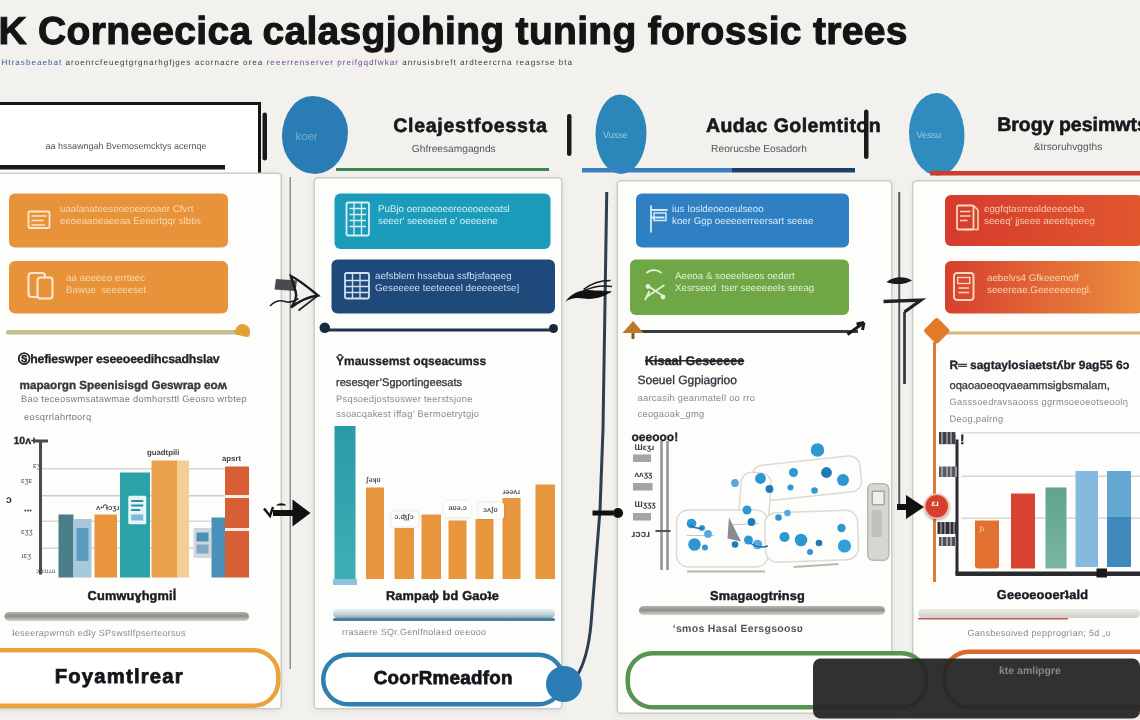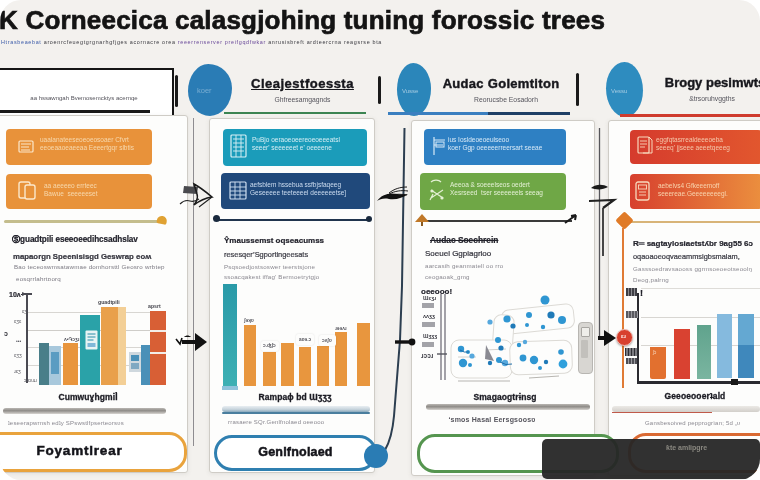--- a/index.html
+++ b/index.html
@@ -1,17 +1,17 @@
 <!DOCTYPE html>
 <html><head>
 <meta charset="utf-8">
 <style>
   html,body{margin:0;padding:0;}
   #page{position:relative;width:760px;height:480px;background:#f3f1ee;overflow:hidden;
-    font-family:"Liberation Sans", sans-serif;border-radius:21px;}
+    font-family:"Liberation Sans", sans-serif;}
   .abs{position:absolute;}
   .panel{position:absolute;background:#fdfdfc;border:1px solid #cfccc6;border-radius:3px;box-shadow:0 1px 4px rgba(90,85,75,0.10);}
   .bx{position:absolute;border-radius:4px;}
   .bxtxt{position:absolute;color:rgba(255,255,255,0.92);font-size:6.5px;line-height:8px;}
   .para{position:absolute;color:#23232c;-webkit-text-stroke:0.2px #23232c;}
   .ctitle{position:absolute;font-weight:bold;color:#1c1c24;font-size:8.5px;text-align:center;letter-spacing:0.1px;-webkit-text-stroke:0.3px #1c1c24;}
   .gbar{position:absolute;height:6px;border-radius:3px;background:linear-gradient(180deg,#b9b6b2,#8f8c88 45%,#d8d5d1);}
   .stext{position:absolute;color:#8a8890;font-size:6px;letter-spacing:0.2px;}
   .pill{position:absolute;background:#fff;border-radius:18px;}
   .pilltxt{position:absolute;width:100%;text-align:center;font-weight:bold;color:#14141a;font-size:12px;-webkit-text-stroke:0.5px #14141a;}
@@ -31,23 +31,23 @@
   <div class="abs" style="left:378px;top:76px;width:3px;height:28px;background:#1a1a1a;border-radius:2px;"></div>
   <div class="abs" style="left:576px;top:73px;width:3px;height:33px;background:#1a1a1a;border-radius:2px;"></div>
 
   <div class="abs" style="left:188px;top:64px;width:44px;height:52px;background:#2a7cb5;border-radius:46% 54% 50% 50%/52% 46% 54% 48%;"></div>
   <div class="abs" style="left:197px;top:86px;font-size:7.5px;color:#79add2;">koer</div>
   <div class="abs" style="left:397px;top:63px;width:34px;height:53px;background:#2b86ba;border-radius:48% 52% 50% 50%/50% 48% 52% 50%;"></div>
   <div class="abs" style="left:402px;top:88px;font-size:6px;color:#a4cbe2;">Vusse</div>
   <div class="abs" style="left:606px;top:62px;width:37px;height:55px;background:#2e8cbf;border-radius:50% 50% 48% 52%/48% 52% 48% 52%;"></div>
   <div class="abs" style="left:611px;top:88px;font-size:6px;color:#a4cbe2;">Vessu</div>
 
-  <div class="abs" style="left:240px;top:76px;width:125px;text-align:center;font-size:13px;font-weight:bold;color:#17171c;letter-spacing:0.5px;text-decoration:underline;-webkit-text-stroke:0.4px #17171c;">Cleajestfoessta</div>
+  <div class="abs" style="left:240px;top:76px;width:125px;text-align:right;font-size:13px;font-weight:bold;color:#17171c;letter-spacing:0.5px;-webkit-text-stroke:0.4px #17171c;">Cleajestfoessta</div>
   <div class="abs" style="left:240px;top:96px;width:125px;text-align:center;font-size:6.8px;color:#55545c;">Ghfreesamgagnds</div>
-  <div class="abs" style="left:436px;top:76px;width:130px;text-align:center;font-size:13px;font-weight:bold;color:#17171c;letter-spacing:0.3px;-webkit-text-stroke:0.4px #17171c;">Audac Golemtiton</div>
+  <div class="abs" style="left:464px;top:76px;width:130px;text-align:center;font-size:13px;font-weight:bold;color:#17171c;letter-spacing:0.3px;-webkit-text-stroke:0.4px #17171c;">Audac Golemtiton</div>
   <div class="abs" style="left:441px;top:96px;width:130px;text-align:center;font-size:6.8px;color:#55545c;">Reorucsbe Eosadorh</div>
   <div class="abs" style="left:658px;top:75px;width:114px;text-align:center;font-size:13px;font-weight:bold;color:#17171c;-webkit-text-stroke:0.4px #17171c;">Brogy pesimwts</div>
   <div class="abs" style="left:655px;top:95px;width:114px;text-align:center;font-size:6.8px;color:#55545c;">&amp;trsoruhvggths</div>
 
   <div class="abs" style="left:0;top:110px;width:150px;height:2.5px;background:#1a1a1a;"></div>
   <div class="abs" style="left:224px;top:112px;width:142px;height:2px;background:#3c8452;"></div>
   <div class="abs" style="left:388px;top:112px;width:100px;height:2.5px;background:#3a7fc0;"></div>
   <div class="abs" style="left:488px;top:112px;width:82px;height:2.5px;background:#1e3f66;"></div>
   <div class="abs" style="left:620px;top:114px;width:140px;height:2.5px;background:#cf3b2d;"></div>
 
@@ -124,32 +124,32 @@
   </svg>
   <svg class="abs" style="left:634px;top:180px;" width="20" height="24" viewBox="0 0 20 24">
     <rect x="2" y="2" width="13" height="18" rx="2" fill="none" stroke="#f8d9bd" stroke-width="1.3"></rect>
     <rect x="4.5" y="5" width="8" height="4" fill="none" stroke="#f8d9bd" stroke-width="0.9"></rect>
     <path d="M5 12h7M5 15h7" stroke="#f8d9bd" stroke-width="0.9"></path>
   </svg>
 
   <div class="abs" style="left:630px;top:221px;width:130px;height:2px;background:#d8b478;"></div>
   <div class="abs" style="left:618px;top:214px;width:13px;height:13px;background:#e07b28;transform:rotate(45deg);border-radius:2px;"></div>
 
-  <div class="para" style="left:12px;top:234px;width:170px;font-size:8.2px;font-weight:bold;letter-spacing:-0.1px;">Ⓢguadtpili eseeoeedihcsadhslav</div>
+  <div class="para" style="left:12px;top:234px;width:170px;font-size:8.2px;font-weight:bold;letter-spacing:-0.1px;">Ⓢhefieswper eseeoeedihcsadhslav</div>
   <div class="para" style="left:13px;top:252px;width:170px;font-size:7.8px;font-weight:bold;color:#3a3a44;">mapaorgn Speenisisgd Geswrap eoʍ</div>
   <div class="stext" style="left:14px;top:263px;width:175px;font-size:6.2px;color:#7b7982;">Bao teceoswmsatawmae domhorsttl Geosro wrbtep</div>
   <div class="stext" style="left:16px;top:275px;width:160px;font-size:6.2px;color:#7b7982;">eosqrrlahrtɒorq</div>
   <div class="para" style="left:9px;top:291px;font-size:7px;font-weight:bold;color:#2c2c34;">10ʌ+</div>
 
   <div class="para" style="left:224px;top:236px;width:150px;font-size:8px;font-weight:bold;">Ŷmaussemst oqseacumss</div>
   <div class="para" style="left:224px;top:250px;width:150px;font-size:7.4px;color:#4a4a54;">resesqer’Sgportingeesats</div>
   <div class="stext" style="left:224px;top:263px;width:150px;font-size:6.2px;">Psqsoedjostsoswer teerstsjone</div>
   <div class="stext" style="left:224px;top:273px;width:150px;font-size:6.2px;">ssoacqakest iffag’ Bermoetrytgjo</div>
 
-  <div class="para" style="left:430px;top:235px;width:140px;font-size:8.4px;font-weight:bold;text-decoration:line-through;">Audac Soechrein</div>
+  <div class="para" style="left:430px;top:235px;width:140px;font-size:8.4px;font-weight:bold;text-decoration:line-through;">Kisaal Geseeeee</div>
   <div class="para" style="left:425px;top:249px;width:140px;font-size:8px;color:#3c3c46;">Soeuel Ggpiagrioo</div>
   <div class="stext" style="left:425px;top:262px;width:140px;font-size:6.2px;">aarcasih geanmatell oo rro</div>
   <div class="stext" style="left:425px;top:273px;width:140px;font-size:6.2px;">ceogaoak_gmg</div>
   <div class="para" style="left:421px;top:287px;font-size:8px;font-weight:bold;">oeeooo!</div>
 
   <div class="para" style="left:633px;top:239px;width:130px;font-size:8px;font-weight:bold;white-space:nowrap;">R═ sagtaylosiaetstʎbr 9ag55 6ɔ</div>
   <div class="para" style="left:633px;top:252px;width:130px;font-size:7.4px;color:#4a4a54;white-space:nowrap;">oqaoaoeoqvaeammsigbsmalam,</div>
   <div class="stext" style="left:633px;top:265px;width:130px;font-size:6.2px;white-space:nowrap;">Gasssoedravsaooss ggrmsoeoeotseoolŋ</div>
   <div class="stext" style="left:633px;top:276px;width:130px;font-size:6.2px;">Deog,palrng</div>
   <div class="para" style="left:626px;top:288px;font-size:9px;font-weight:bold;">‖‖l !</div>
@@ -288,21 +288,21 @@
 
   <div class="bar" style="left:650px;top:347px;width:16px;height:32px;background:#e2702f;border-radius:0 0 2px 2px;"></div>
   <div class="abs" style="left:653px;top:350px;font-size:4.5px;color:#f8d8c0;">ʃɔ</div>
   <div class="bar" style="left:674px;top:329px;width:16px;height:50px;background:#d94231;"></div>
   <div class="bar" style="left:697px;top:325px;width:14px;height:54px;background:linear-gradient(180deg,#60a38d,#7ab5a0);"></div>
   <div class="bar" style="left:717px;top:314px;width:15px;height:64px;background:#85bade;"></div>
   <div class="bar" style="left:738px;top:314px;width:16px;height:64px;background:linear-gradient(180deg,#64a8d2 0%,#64a8d2 48%,#3f88bc 48%,#3f88bc 100%);"></div>
   <div class="abs" style="left:731px;top:379px;width:7px;height:6px;background:#1a1a1a;"></div>
 
   <div class="ctitle" style="left:18px;top:392px;width:140px;">Cumwuɣhgmil̇</div>
-  <div class="ctitle" style="left:225px;top:392px;width:140px;">Rampaɸ bd Ɯʒʒʒ</div>
+  <div class="ctitle" style="left:225px;top:392px;width:140px;">Rampaɸ bd Gaoʇe</div>
   <div class="ctitle" style="left:430px;top:392px;width:150px;">Smagaogtrɨnsg</div>
   <div class="ctitle" style="left:630px;top:391px;width:130px;">Geeoeooerʇald</div>
 
   <div class="gbar" style="left:3px;top:408px;width:163px;"></div>
   <div class="gbar" style="left:222px;top:406px;width:148px;background:linear-gradient(180deg,#e8eef2,#c8d4dc 55%,#88a8bc);"></div>
   <div class="abs" style="left:222px;top:412px;width:148px;height:1.6px;background:#4a7e9e;border-radius:2px;"></div>
   <div class="gbar" style="left:426px;top:404px;width:164px;"></div>
   <div class="gbar" style="left:612px;top:406px;width:148px;background:linear-gradient(180deg,#eceae6,#d2cfca);"></div>
   <div class="abs" style="left:612px;top:412px;width:100px;height:1.2px;background:#c05a4a;"></div>
 
@@ -312,21 +312,21 @@
   <div class="stext" style="left:645px;top:420px;width:115px;">Gansbesoived pepprogrìan; 5d „ʋ</div>
 
   <div class="pill" style="left:-18px;top:432px;width:199px;height:34px;border:3px solid #e9a33d;">
     <div class="pilltxt" style="top:8px;left:-5px;font-size:13.5px;letter-spacing:0.8px;">Foyamtlrear</div>
   </div>
 
   <svg class="abs" style="left:380px;top:126px;" width="30" height="340" viewBox="0 0 30 340">
     <path d="M24.5 2L22 160L20 214L14 290Q12 312 5 324" stroke="#2c3e50" stroke-width="2" fill="none"></path>
   </svg>
   <div class="pill" style="left:214px;top:435px;width:157px;height:30px;border:3.4px solid #2f7fb0;">
-    <div class="pilltxt" style="top:7px;font-size:12.5px;letter-spacing:0.2px;">Genlfnolaed</div>
+    <div class="pilltxt" style="top:7px;font-size:12.5px;letter-spacing:0.2px;">CoorRmeadfon</div>
   </div>
   <div class="abs" style="left:364px;top:444px;width:24px;height:24px;background:#2a7cb4;border-radius:50%;"></div>
   <div class="pill" style="left:417px;top:434px;width:196px;height:33px;border:3px solid #55954f;"></div>
   <div class="pill" style="left:628px;top:433px;width:175px;height:34px;border:3px solid #da6a33;"></div>
 
   <div class="abs" style="left:193px;top:118px;width:1.2px;height:328px;background:#8e8c90;"></div>
 
   <svg class="abs" style="left:178px;top:182px;" width="38" height="30" viewBox="0 0 38 30">
     <path d="M6 4l14 1l-1 7l-14-1z" fill="#4a4a4e"></path>
     <path d="M16 2c6 3 12 8 18 13c-7 1-13 4-18 8c3-4 4-8 3-11z" fill="none" stroke="#1a1a1a" stroke-width="1.6"></path>

